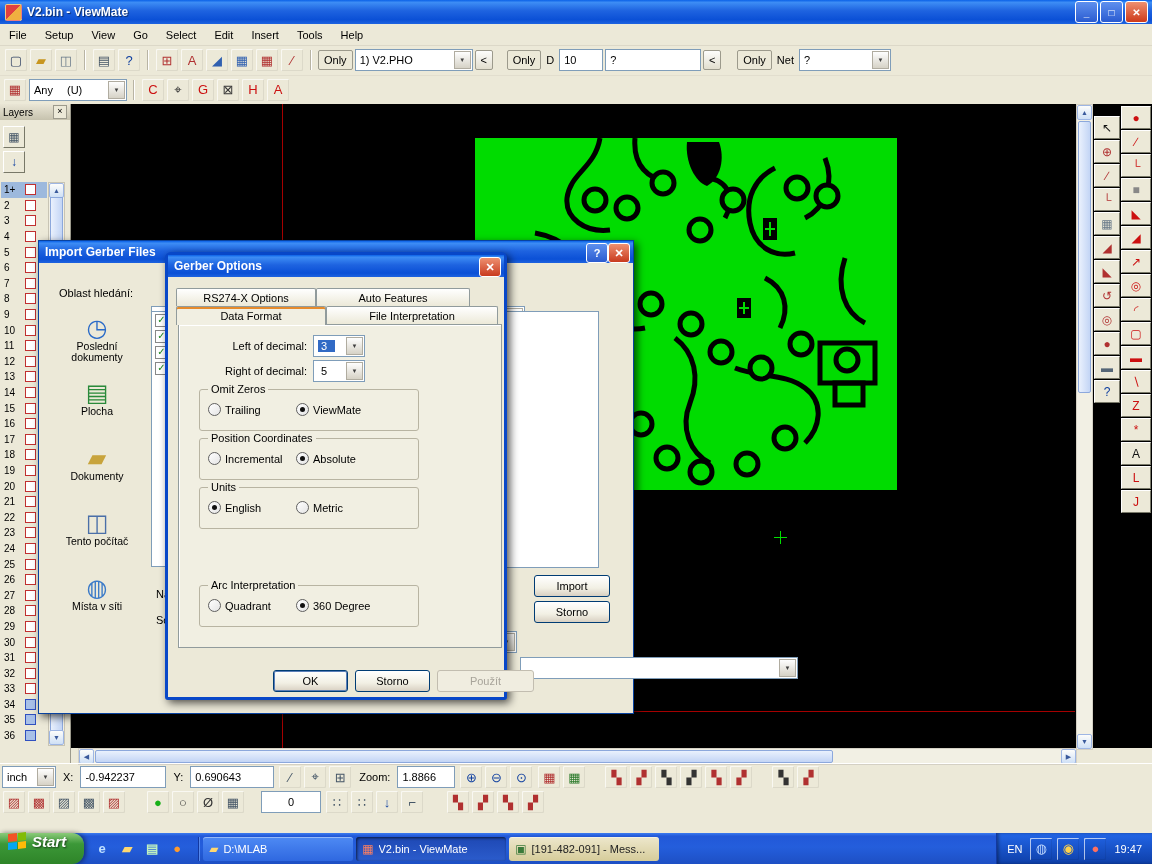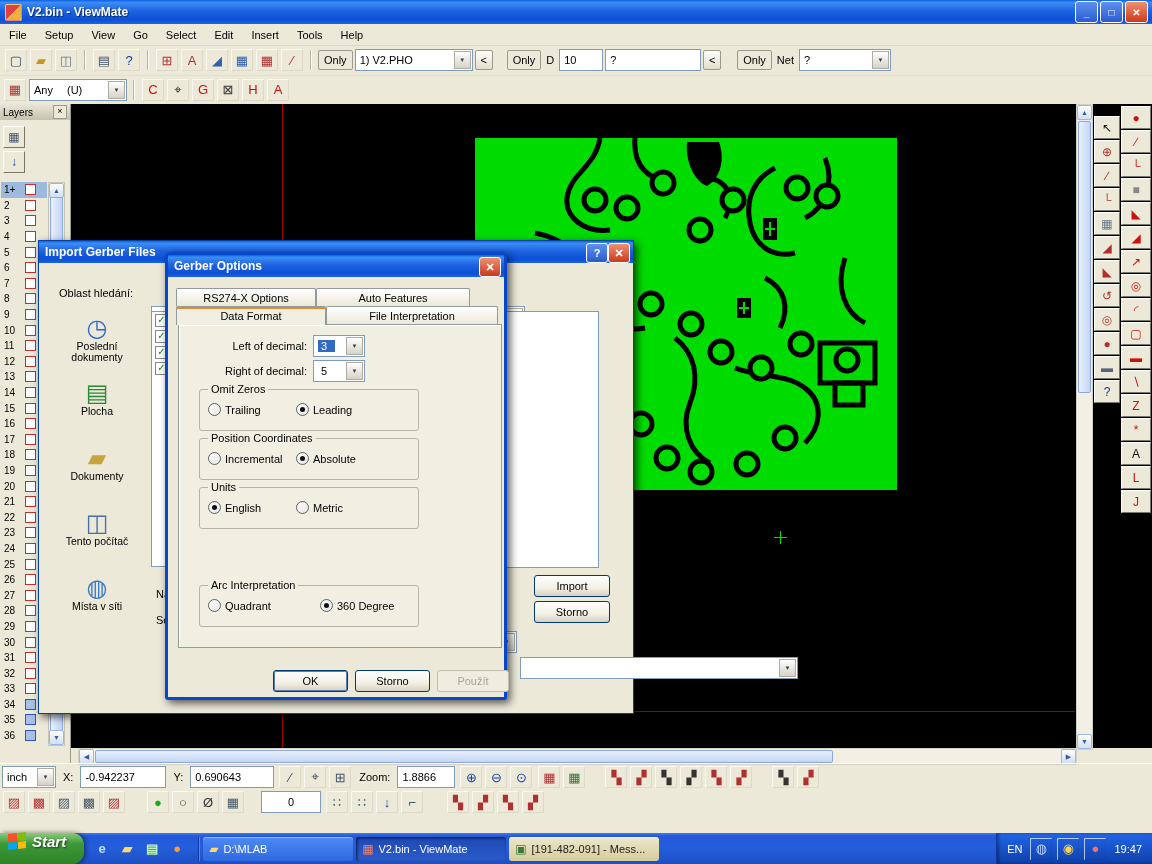--- a/index.html
+++ b/index.html
@@ -717,21 +717,21 @@
       </div>
     <div class="group" style="top: 64px;">
           <span class="group-title">Omit Zeros</span>
           <div class="opt-row">
             <label class="opt" style="width: 88px;">
               <span class="radio"></span>
               <span>Trailing</span>
             </label>
             <label class="opt">
               <span class="radio sel"></span>
-              <span>Leading</span>
+              <span>ViewMate</span>
             </label>
           </div>
         </div>
         <div class="group" style="top: 113px;">
           <span class="group-title">Position Coordinates</span>
           <div class="opt-row">
             <label class="opt" style="width: 88px;">
               <span class="radio"></span>
               <span>Incremental</span>
             </label>
@@ -750,34 +750,34 @@
             </label>
             <label class="opt">
               <span class="radio"></span>
               <span>Metric</span>
             </label>
           </div>
         </div>
         <div class="group" style="top: 260px;">
           <span class="group-title">Arc Interpretation</span>
           <div class="opt-row">
-            <label class="opt" style="width: 112px;">
+            <label class="opt" style="width: 88px;">
               <span class="radio"></span>
               <span>Quadrant</span>
             </label>
             <label class="opt">
               <span class="radio sel"></span>
               <span>360 Degree</span>
             </label>
           </div>
         </div>
       </div>
     <button class="btn default abs" style="left:93px;top:415px;width:75px">OK</button>
     <button class="btn abs" style="left:175px;top:415px;width:75px">Storno</button>
-    <button class="btn disabled abs" style="left:257px;top:415px;width:72px">Použít</button>
+    <button class="btn disabled abs" style="left:257px;top:415px;width:97px">Použít</button>
   </div>
 
   <div class="abs status1">
     <span class="combo" style="width:48px">
       <span>inch</span>
       <span class="arrow">▼</span>
     </span>
     <span class="lab">X:</span>
     <span class="field" style="width:80px">
       <span>-0.942237</span>

